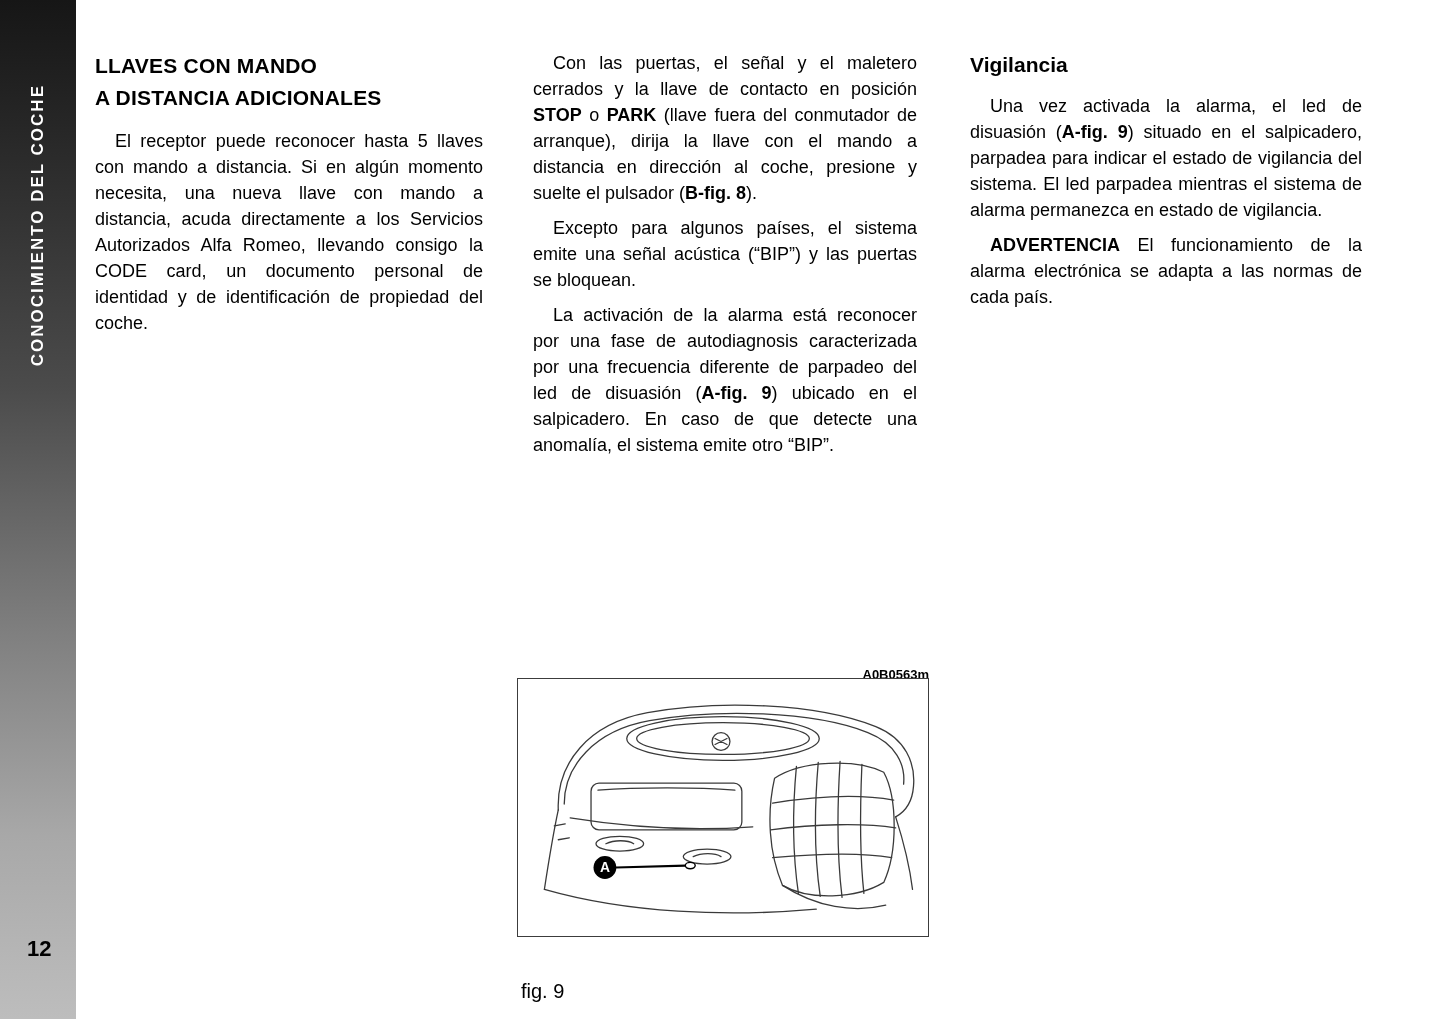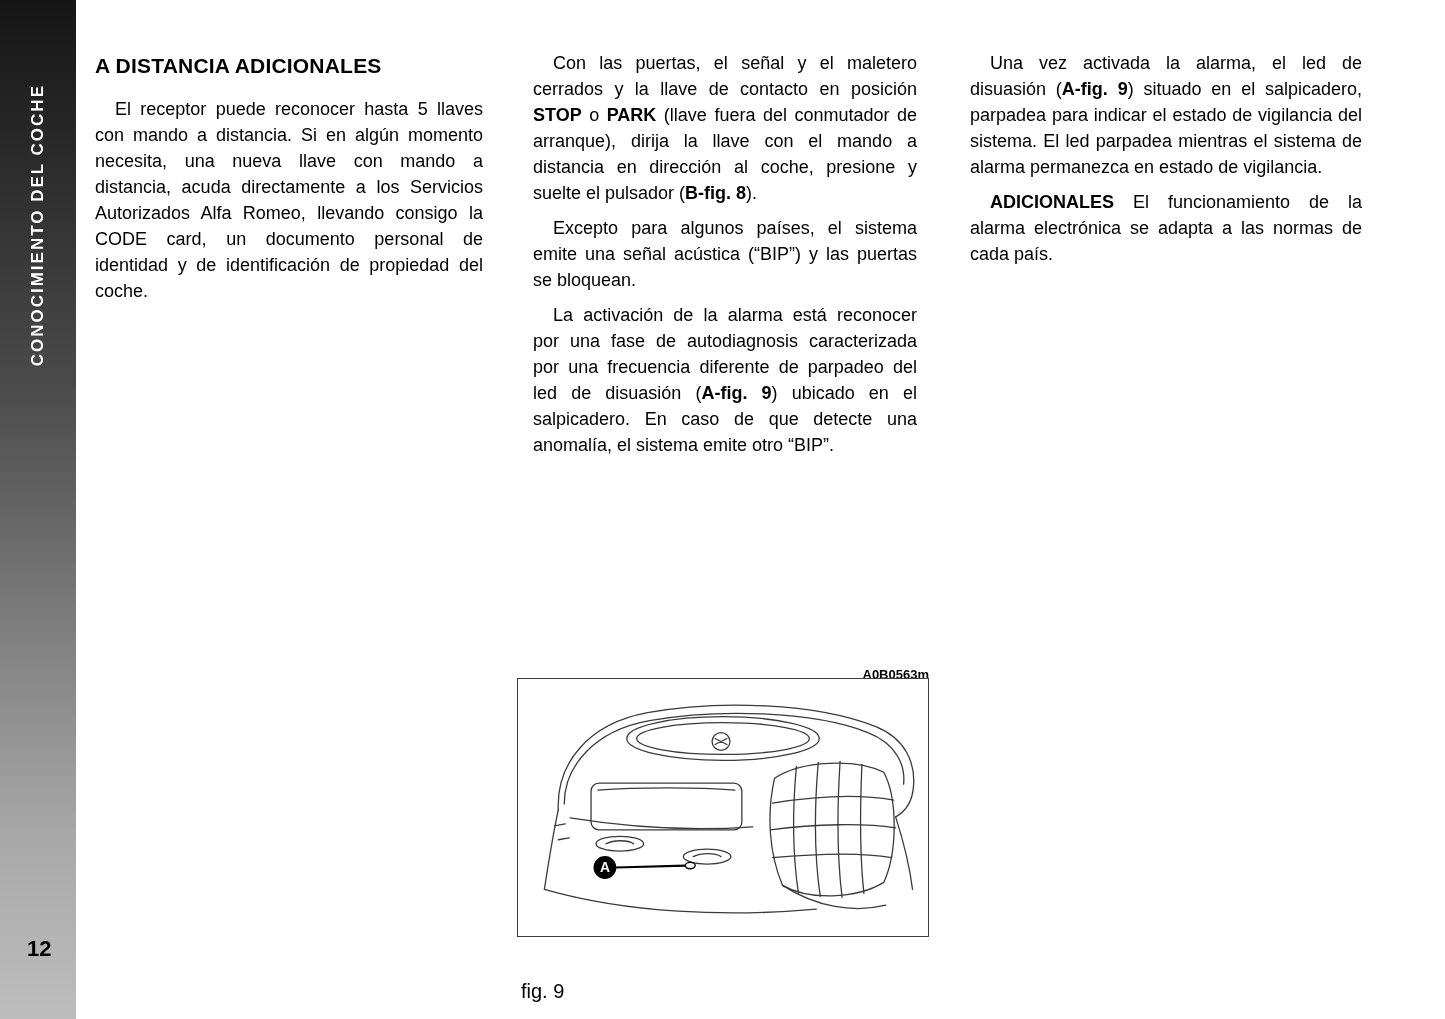--- a/index.html
+++ b/index.html
@@ -74,34 +74,36 @@
 <body>
 
 <div class="side-band"></div>
 <div class="side-band-text-wrap">
   <span class="side-band-text">CONOCIMIENTO DEL COCHE</span>
 </div>
 <div class="page-number">12</div>
 
 <div class="col col-1">
   <h2 class="heading">
+    <span class="hline">LLAVES CON MANDO</span>
     <span class="hline">A DISTANCIA ADICIONALES</span>
   </h2>
   <p class="body-p">El receptor puede reconocer hasta 5 llaves con mando a distancia. Si en algún momento necesita, una nueva llave con mando a distancia, acuda directamente a los Servicios Autorizados Alfa Romeo, llevando consigo la CODE card, un documento personal de identidad y de identificación de propiedad del coche.</p>
 </div>
 
 <div class="col col-2">
   <p class="body-p"><span>Con las puertas, el señal y el maletero cerrados y la llave de contacto en posición </span><span class="b">STOP</span><span> o </span><span class="b">PARK</span><span> (llave fuera del conmutador de arranque), dirija la llave con el mando a distancia en dirección al coche, presione y suelte el pulsador (</span><span class="b">B-fig. 8</span><span>).</span></p>
   <p class="body-p">Excepto para algunos países, el sistema emite una señal acústica (“BIP”) y las puertas se bloquean.</p>
   <p class="body-p"><span>La activación de la alarma está reconocer por una fase de autodiagnosis caracterizada por una frecuencia diferente de parpadeo del led de disuasión (</span><span class="b">A-fig. 9</span><span>) ubicado en el salpicadero. En caso de que detecte una anomalía, el sistema emite otro “BIP”.</span></p>
 </div>
 
 <div class="col col-3">
+  <h2 class="subheading">Vigilancia</h2>
   <p class="body-p"><span>Una vez activada la alarma, el led de disuasión (</span><span class="b">A-fig. 9</span><span>) situado en el salpicadero, parpadea para indicar el estado de vigilancia del sistema. El led parpadea mientras el sistema de alarma permanezca en estado de vigilancia.</span></p>
-  <p class="body-p"><span class="b">ADICIONALES</span><span> El funcionamiento de la alarma electrónica se adapta a las normas de cada país.</span></p>
+  <p class="body-p"><span class="b">ADVERTENCIA</span><span> El funcionamiento de la alarma electrónica se adapta a las normas de cada país.</span></p>
 </div>
 
 <div class="figure-code">A0B0563m</div>
 <div class="figure-box">
   <svg viewBox="0 0 412 259">
     <g stroke="#3a3a3a" stroke-width="1.3" fill="none" stroke-linecap="round" stroke-linejoin="round">
 
       <path d="M 40 132 C 38 85 70 45 130 34 C 200 21 300 24 360 48 C 390 60 400 85 398 108 C 397 122 391 133 380 139"></path>
       <path d="M 46 126 C 46 88 76 52 132 42 C 200 30 296 32 352 54 C 380 65 390 86 388 106"></path>
 

